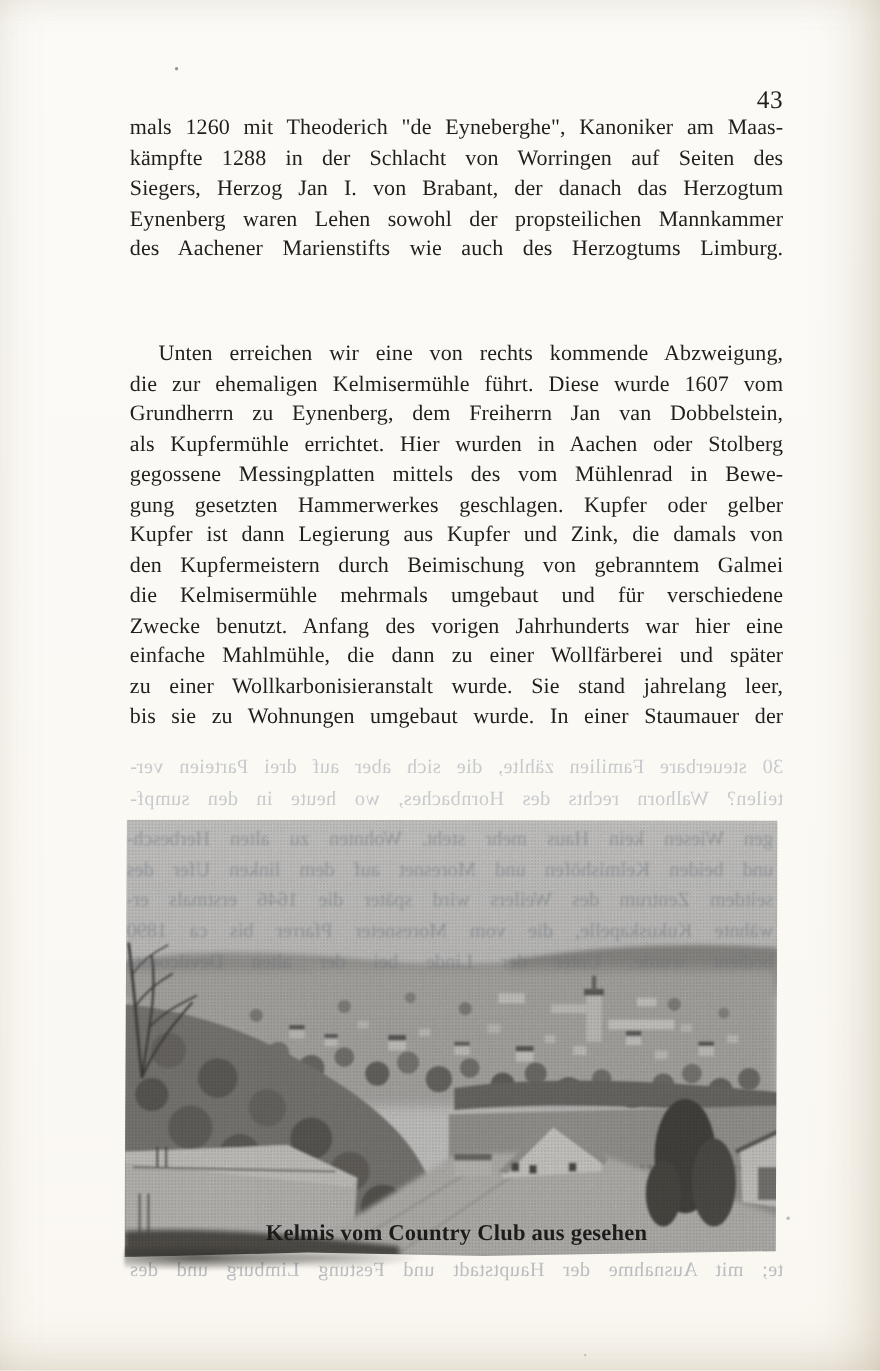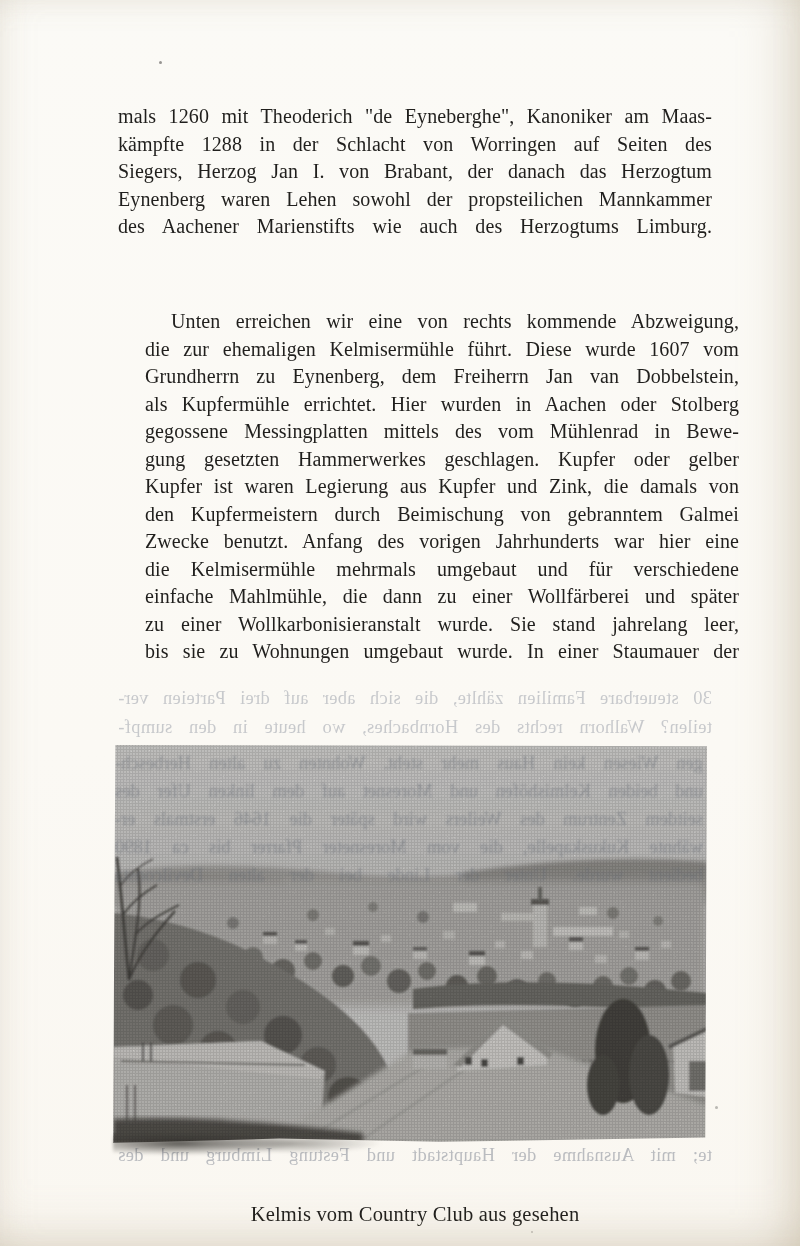--- a/index.html
+++ b/index.html
@@ -20,21 +20,21 @@
   }
   .page-number{
     position:absolute;top:78px;left:118px;width:594px;
     text-align:right;font-size:23px;color:#1f1e1c;letter-spacing:.5px;
   }
   .body-text{
     position:absolute;left:118px;width:594px;color:#201f1d;
     font-size:20px;line-height:27.5px;
   }
   .para-1{top:103px;}
-  .para-2{top:308px;margin-left:27px;}
+  .para-2{top:308px;}
   .jline{
     text-align:justify;text-align-last:justify;
     white-space:normal;letter-spacing:.1px;
   }
   .indent-first .jline:first-child{text-indent:26px;}
   
   .ghost{
     position:absolute;left:118px;width:594px;
     transform:scaleX(-1);
     color:#828896;opacity:.42;filter:blur(.7px);
@@ -66,54 +66,55 @@
     background-size:3px 3px;
     mix-blend-mode:multiply;
   }
   .photo-smear{
     position:absolute;left:113px;top:1130px;width:300px;height:30px;z-index:5;
     background:radial-gradient(55% 55% at 22% 45%,rgba(48,46,42,.78),rgba(48,46,42,0) 72%),
                radial-gradient(40% 45% at 60% 45%,rgba(70,68,63,.45),rgba(70,68,63,0) 75%);
     filter:blur(1.5px);pointer-events:none;
   }
   .photo-caption{
-    position:absolute;left:118px;top:1203px;width:594px;
-    text-align:center;font-weight:normal;font-size:20.5px;color:#1d1c1a;
+    position:absolute;left:118px;top:1110px;width:594px;
+    text-align:center;font-weight:bold;font-size:20.5px;color:#1d1c1a;
     letter-spacing:.2px;z-index:6;
   }
   .speck{position:absolute;background:#6b6a66;border-radius:50%;opacity:.7;}
   .speck-1{left:159px;top:61px;width:3px;height:3px;}
   .speck-2{left:715px;top:1106px;width:3px;height:3px;opacity:.45;}
   .speck-3{left:531px;top:1231px;width:2px;height:2px;opacity:.4;}
 </style>
 </head>
 <body>
 
 <div class="page">
 
+  <div class="page-number">43</div>
 
   <div class="body-text para-1">
       <div class="jline">mals 1260 mit Theoderich "de Eyneberghe", Kanoniker am Maas-</div>
       <div class="jline">kämpfte 1288 in der Schlacht von Worringen auf Seiten des</div>
       <div class="jline">Siegers, Herzog Jan I. von Brabant, der danach das Herzogtum</div>
       <div class="jline">Eynenberg waren Lehen sowohl der propsteilichen Mannkammer</div>
       <div class="jline">des Aachener Marienstifts wie auch des Herzogtums Limburg.</div>
     </div>
 
   <div class="body-text para-2 indent-first">
       <div class="jline">Unten erreichen wir eine von rechts kommende Abzweigung,</div>
       <div class="jline">die zur ehemaligen Kelmisermühle führt. Diese wurde 1607 vom</div>
       <div class="jline">Grundherrn zu Eynenberg, dem Freiherrn Jan van Dobbelstein,</div>
       <div class="jline">als Kupfermühle errichtet. Hier wurden in Aachen oder Stolberg</div>
       <div class="jline">gegossene Messingplatten mittels des vom Mühlenrad in Bewe-</div>
       <div class="jline">gung gesetzten Hammerwerkes geschlagen. Kupfer oder gelber</div>
-      <div class="jline">Kupfer ist waren Legierung aus Kupfer und Zink, die damals von</div>
+      <div class="jline">Kupfer ist dann Legierung aus Kupfer und Zink, die damals von</div>
       <div class="jline">den Kupfermeistern durch Beimischung von gebranntem Galmei</div>
+      <div class="jline">die Kelmisermühle mehrmals umgebaut und für verschiedene</div>
       <div class="jline">Zwecke benutzt. Anfang des vorigen Jahrhunderts war hier eine</div>
-      <div class="jline">die Kelmisermühle mehrmals umgebaut und für verschiedene</div>
       <div class="jline">einfache Mahlmühle, die dann zu einer Wollfärberei und später</div>
       <div class="jline">zu einer Wollkarbonisieranstalt wurde. Sie stand jahrelang leer,</div>
       <div class="jline">bis sie zu Wohnungen umgebaut wurde. In einer Staumauer der</div>
     </div>
 
   <div class="ghost ghost-above">
       <div class="gline">30 steuerbare Familien zählte, die sich aber auf drei Parteien ver-</div>
       <div class="gline">teilen? Walhorn rechts des Hornbaches, wo heute in den sumpf-</div>
     </div>
 

